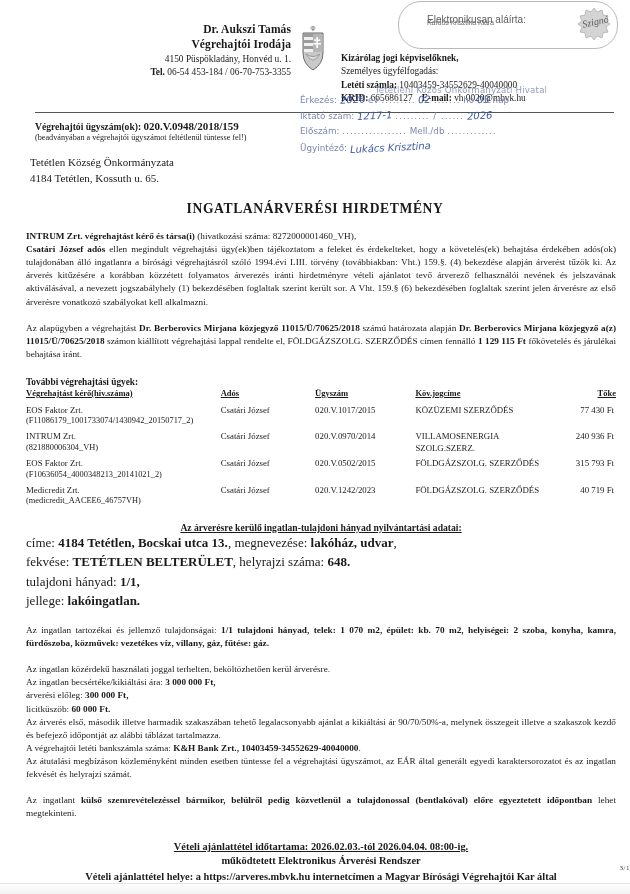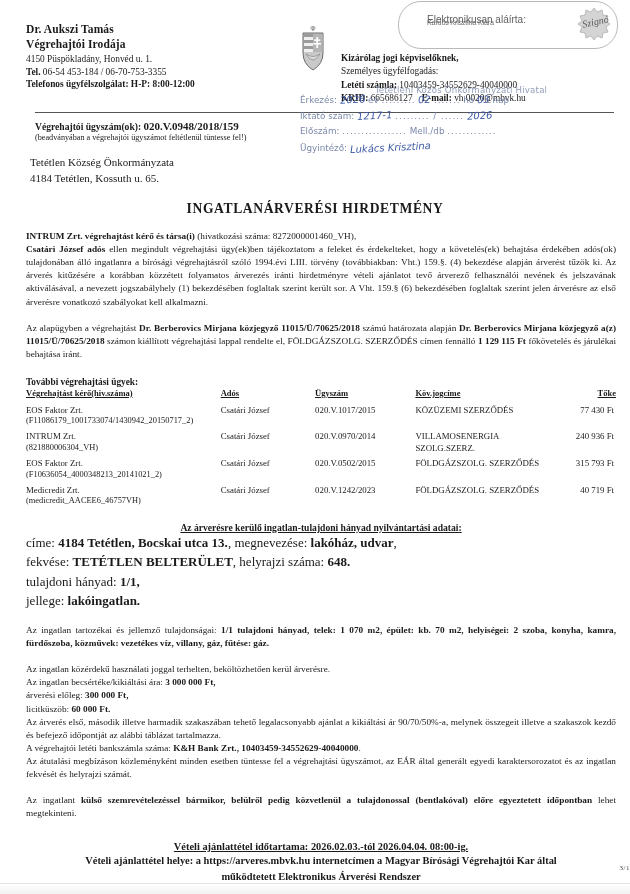--- a/index.html
+++ b/index.html
@@ -29,20 +29,21 @@
     position: relative;
     display: flex;
     align-items: flex-start;
     padding: 22px 16px 0 26px;
     box-sizing: border-box;
   }
   .hdr-left {
     width: 265px;
     flex: 0 0 265px;
     line-height: 1.32;
+    text-align: right;
   }
   .hdr-left .firm-name {
     font-weight: bold;
     font-size: 11.5px;
     letter-spacing: .1px;
   }
   .hdr-left .firm-office {
     font-weight: bold;
     font-size: 11.5px;
     letter-spacing: .1px;
@@ -313,24 +314,20 @@
 
   <div class="header">
 
     <div class="hdr-left">
       <div class="firm-name">Dr. Aukszi Tamás</div>
       <div class="firm-office">Végrehajtói Irodája</div>
       <div class="addr">4150 Püspökladány, Honvéd u. 1.</div>
       <div class="telrow">
         <b>Tel.</b>
         <span>06-54 453-184 / 06-70-753-3355</span>
-      </div>
-      <div class="telrow">
-        <b>Telefonos ügyfélszolgálat:</b>
-        <b>H-P: 8:00-12:00</b>
       </div>
     </div>
 
     <div class="hdr-crest">
       <svg class="crest" width="26" height="46" viewBox="0 0 26 46">
         <path d="M13 1 L13 5" stroke="#777" stroke-width="1" fill="none"></path>
         <ellipse cx="13" cy="2" rx="2.2" ry="1.6" fill="none" stroke="#888" stroke-width=".8"></ellipse>
         <path d="M3 7 L23 7 L23 27 Q23 38 13 44 Q3 38 3 27 Z" fill="#c9c9c9" stroke="#6a6a6a" stroke-width="1"></path>
         <rect x="4" y="8" width="9" height="18" fill="#f0f0f0"></rect>
         <rect x="4" y="8" width="9" height="3" fill="#9b9b9b"></rect>
@@ -528,21 +525,21 @@
       <span>A végrehajtói letéti bankszámla száma: </span><b>K&amp;H Bank Zrt., 10403459-34552629-40040000</b><span>.</span><br>
       <span>Az átutalási megbízáson közleményként minden esetben tüntesse fel a végrehajtási ügyszámot, az EÁR által generált egyedi karaktersorozatot és az ingatlan fekvését és helyrajzi számát.</span>
     </p>
 
     <p class="para">
       <span>Az ingatlant </span><b>külső szemrevételezéssel bármikor, belülről pedig közvetlenül a tulajdonossal (bentlakóval) előre egyeztetett időpontban</b><span> lehet megtekinteni.</span>
     </p>
 
     <div class="offer-block">
       <div class="offer-time">Vételi ajánlattétel időtartama: 2026.02.03.-tól 2026.04.04. 08:00-ig.</div>
+      <div class="offer-place">működtetett Elektronikus Árverési Rendszer</div>
       <div class="offer-place">Vételi ajánlattétel helye: a https://arveres.mbvk.hu internetcímen a Magyar Bírósági Végrehajtói Kar által</div>
-      <div class="offer-place">működtetett Elektronikus Árverési Rendszer</div>
       <div class="offer-stages">Az árverés szakaszai és a legalacsonyabb vételi ajánlat(ok) összege:</div>
     </div>
   </div>
 
   <div class="page-num">3/1</div>
   <div class="bottom-edge"></div>
 </div>
 
 </body></html>

